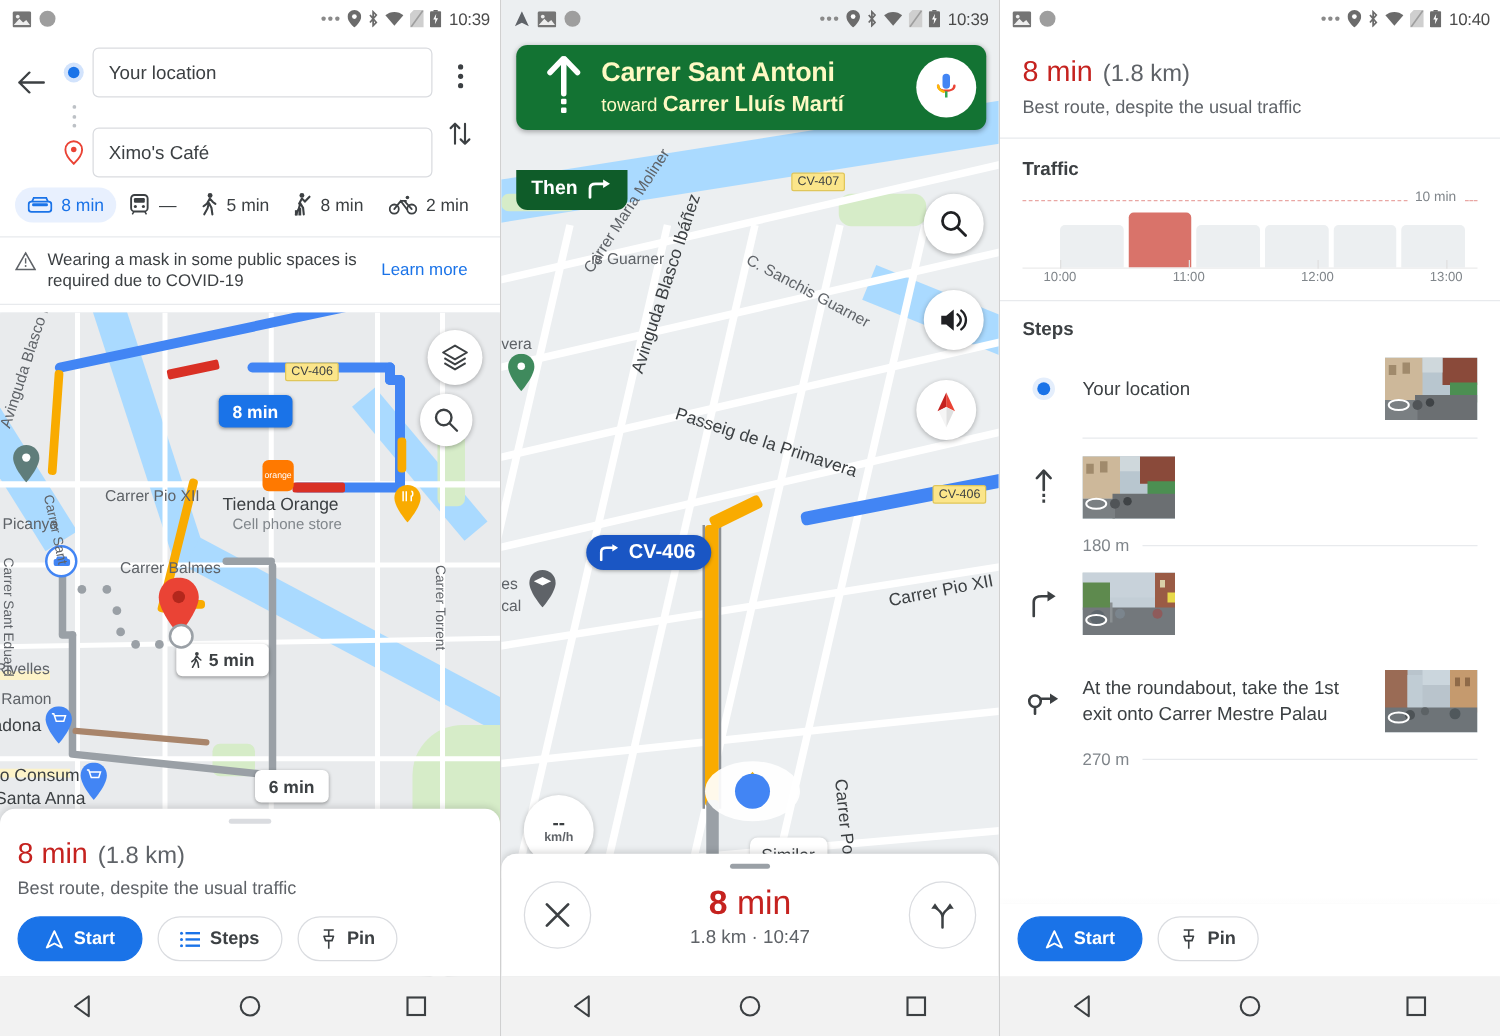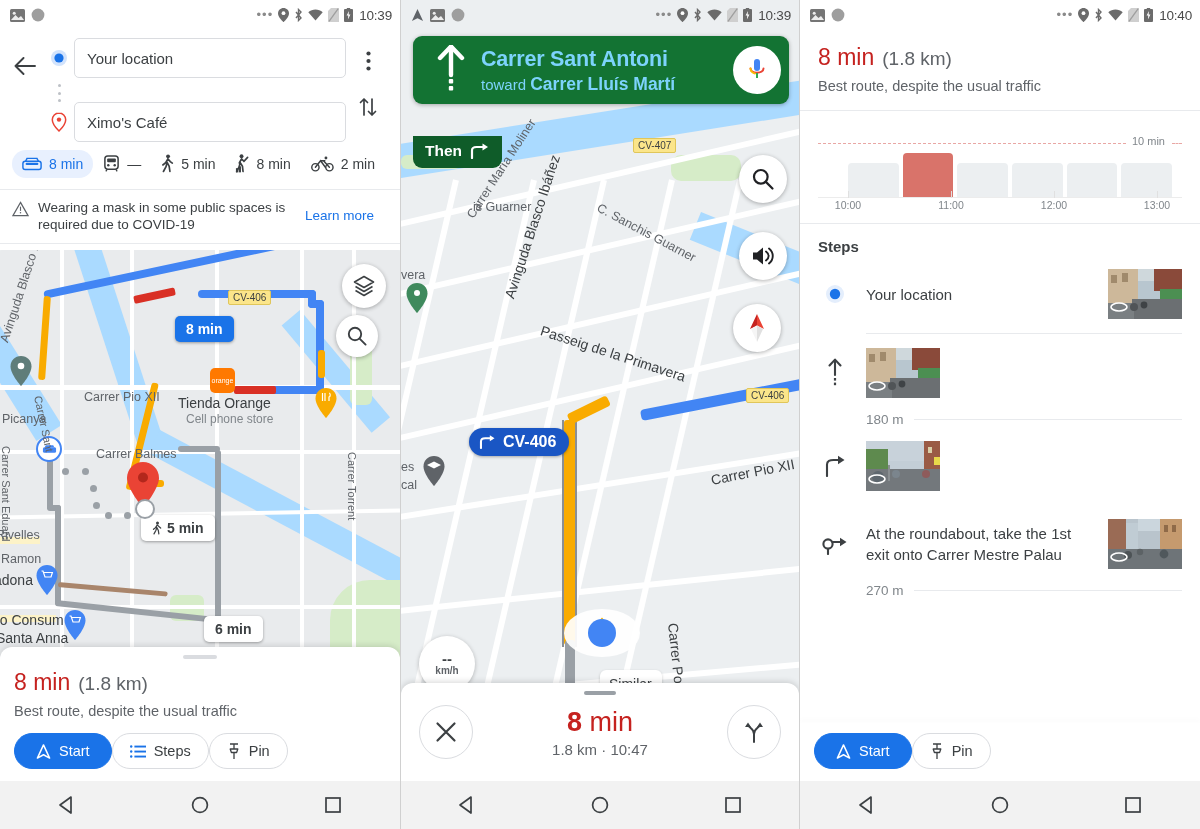--- a/index.html
+++ b/index.html
@@ -99,41 +99,41 @@
   .sheet {
     position: absolute; left: 0; right: 0; bottom: 48px; background: #fff;
     border-radius: 12px 12px 0 0; box-shadow: 0 -1px 6px rgba(0,0,0,.14);
     padding: 8px 14px 12px 14px;
   }
   .grabber { width: 34px; height: 4px; border-radius: 2px; background: #dadce0; margin: 0 auto 10px auto; }
   .eta-line { display: flex; align-items: baseline; gap: 8px; }
   .eta-min { font-size: 23px; color: #c5221f; }
   .eta-dist { font-size: 19px; color: #5f6368; }
   .eta-desc { font-size: 14.5px; color: #5f6368; margin-top: 7px; }
-  .sheet-btns { display: flex; gap: 0; margin-top: 14px; }
+  .sheet-btns { display: flex; gap: 12px; margin-top: 14px; font-weight: bold; }
   .btn {
     height: 36px; border-radius: 18px; display: flex; align-items: center; gap: 8px;
     padding: 0 17px; font-size: 14.5px; border: 1px solid #dadce0; color: #3c4043; background: #fff;
   }
   .btn.primary { background: #1a73e8; border-color: #1a73e8; color: #fff; padding: 0 21px; }
 
   
   .navbar {
     position: absolute; left: 0; right: 0; bottom: 0; height: 48px; background: #f2f2f2;
     display: flex; align-items: center; justify-content: space-around;
   }
 
   
   .navbanner {
     position: absolute; left: 12px; right: 10px; top: 36px;
     background: #137333; border-radius: 9px; display: flex; align-items: center;
     padding: 9px 8px 9px 10px; z-index: 30; box-shadow: 0 1px 4px rgba(0,0,0,.3);
   }
   .nb-arrow { width: 56px; display: flex; align-items: center; justify-content: center; }
-  .nb-text { flex: 1; color: #7dd3fc; padding-left: 2px; }
+  .nb-text { flex: 1; color: #fef9c3; padding-left: 2px; }
   .nb-street { font-size: 21.5px; font-weight: bold; line-height: 27px; letter-spacing: -.2px; }
   .nb-toward { font-size: 15px; line-height: 21px; margin-top: 1px; }
   .nb-toward b { font-size: 17.5px; }
   .mic { width: 48px; height: 48px; border-radius: 50%; background: #fff;
          display: flex; align-items: center; justify-content: center; margin-left: 4px; flex: 0 0 48px; }
   .thenchip {
     position: absolute; left: 12px; top: 136px; background: #0f5c29; color: #fff;
     border-radius: 0 0 9px 9px; padding: 6px 12px 8px 12px; display: flex; align-items: center; gap: 8px;
     font-size: 15.5px; font-weight: bold; z-index: 29;
   }
@@ -765,20 +765,21 @@
 
     <div class="p3-head">
       <div class="eta-line">
         <span class="eta-min">8 min</span>
         <span class="eta-dist">(1.8 km)</span>
       </div>
       <div class="eta-desc">Best route, despite the usual traffic</div>
     </div>
 
     <div class="traffic-sec">
+      <div class="sec-title">Traffic</div>
       <div class="chart-wrap">
         <div class="dashline"></div>
         <div class="dashtail"></div>
         <div class="dashlabel">10 min</div>
         <div class="bars">
           <div class="bar" style="height:78%"></div>
           <div class="bar hi" style="height:100%"></div>
           <div class="bar" style="height:78%"></div>
           <div class="bar" style="height:78%"></div>
           <div class="bar" style="height:78%"></div>

